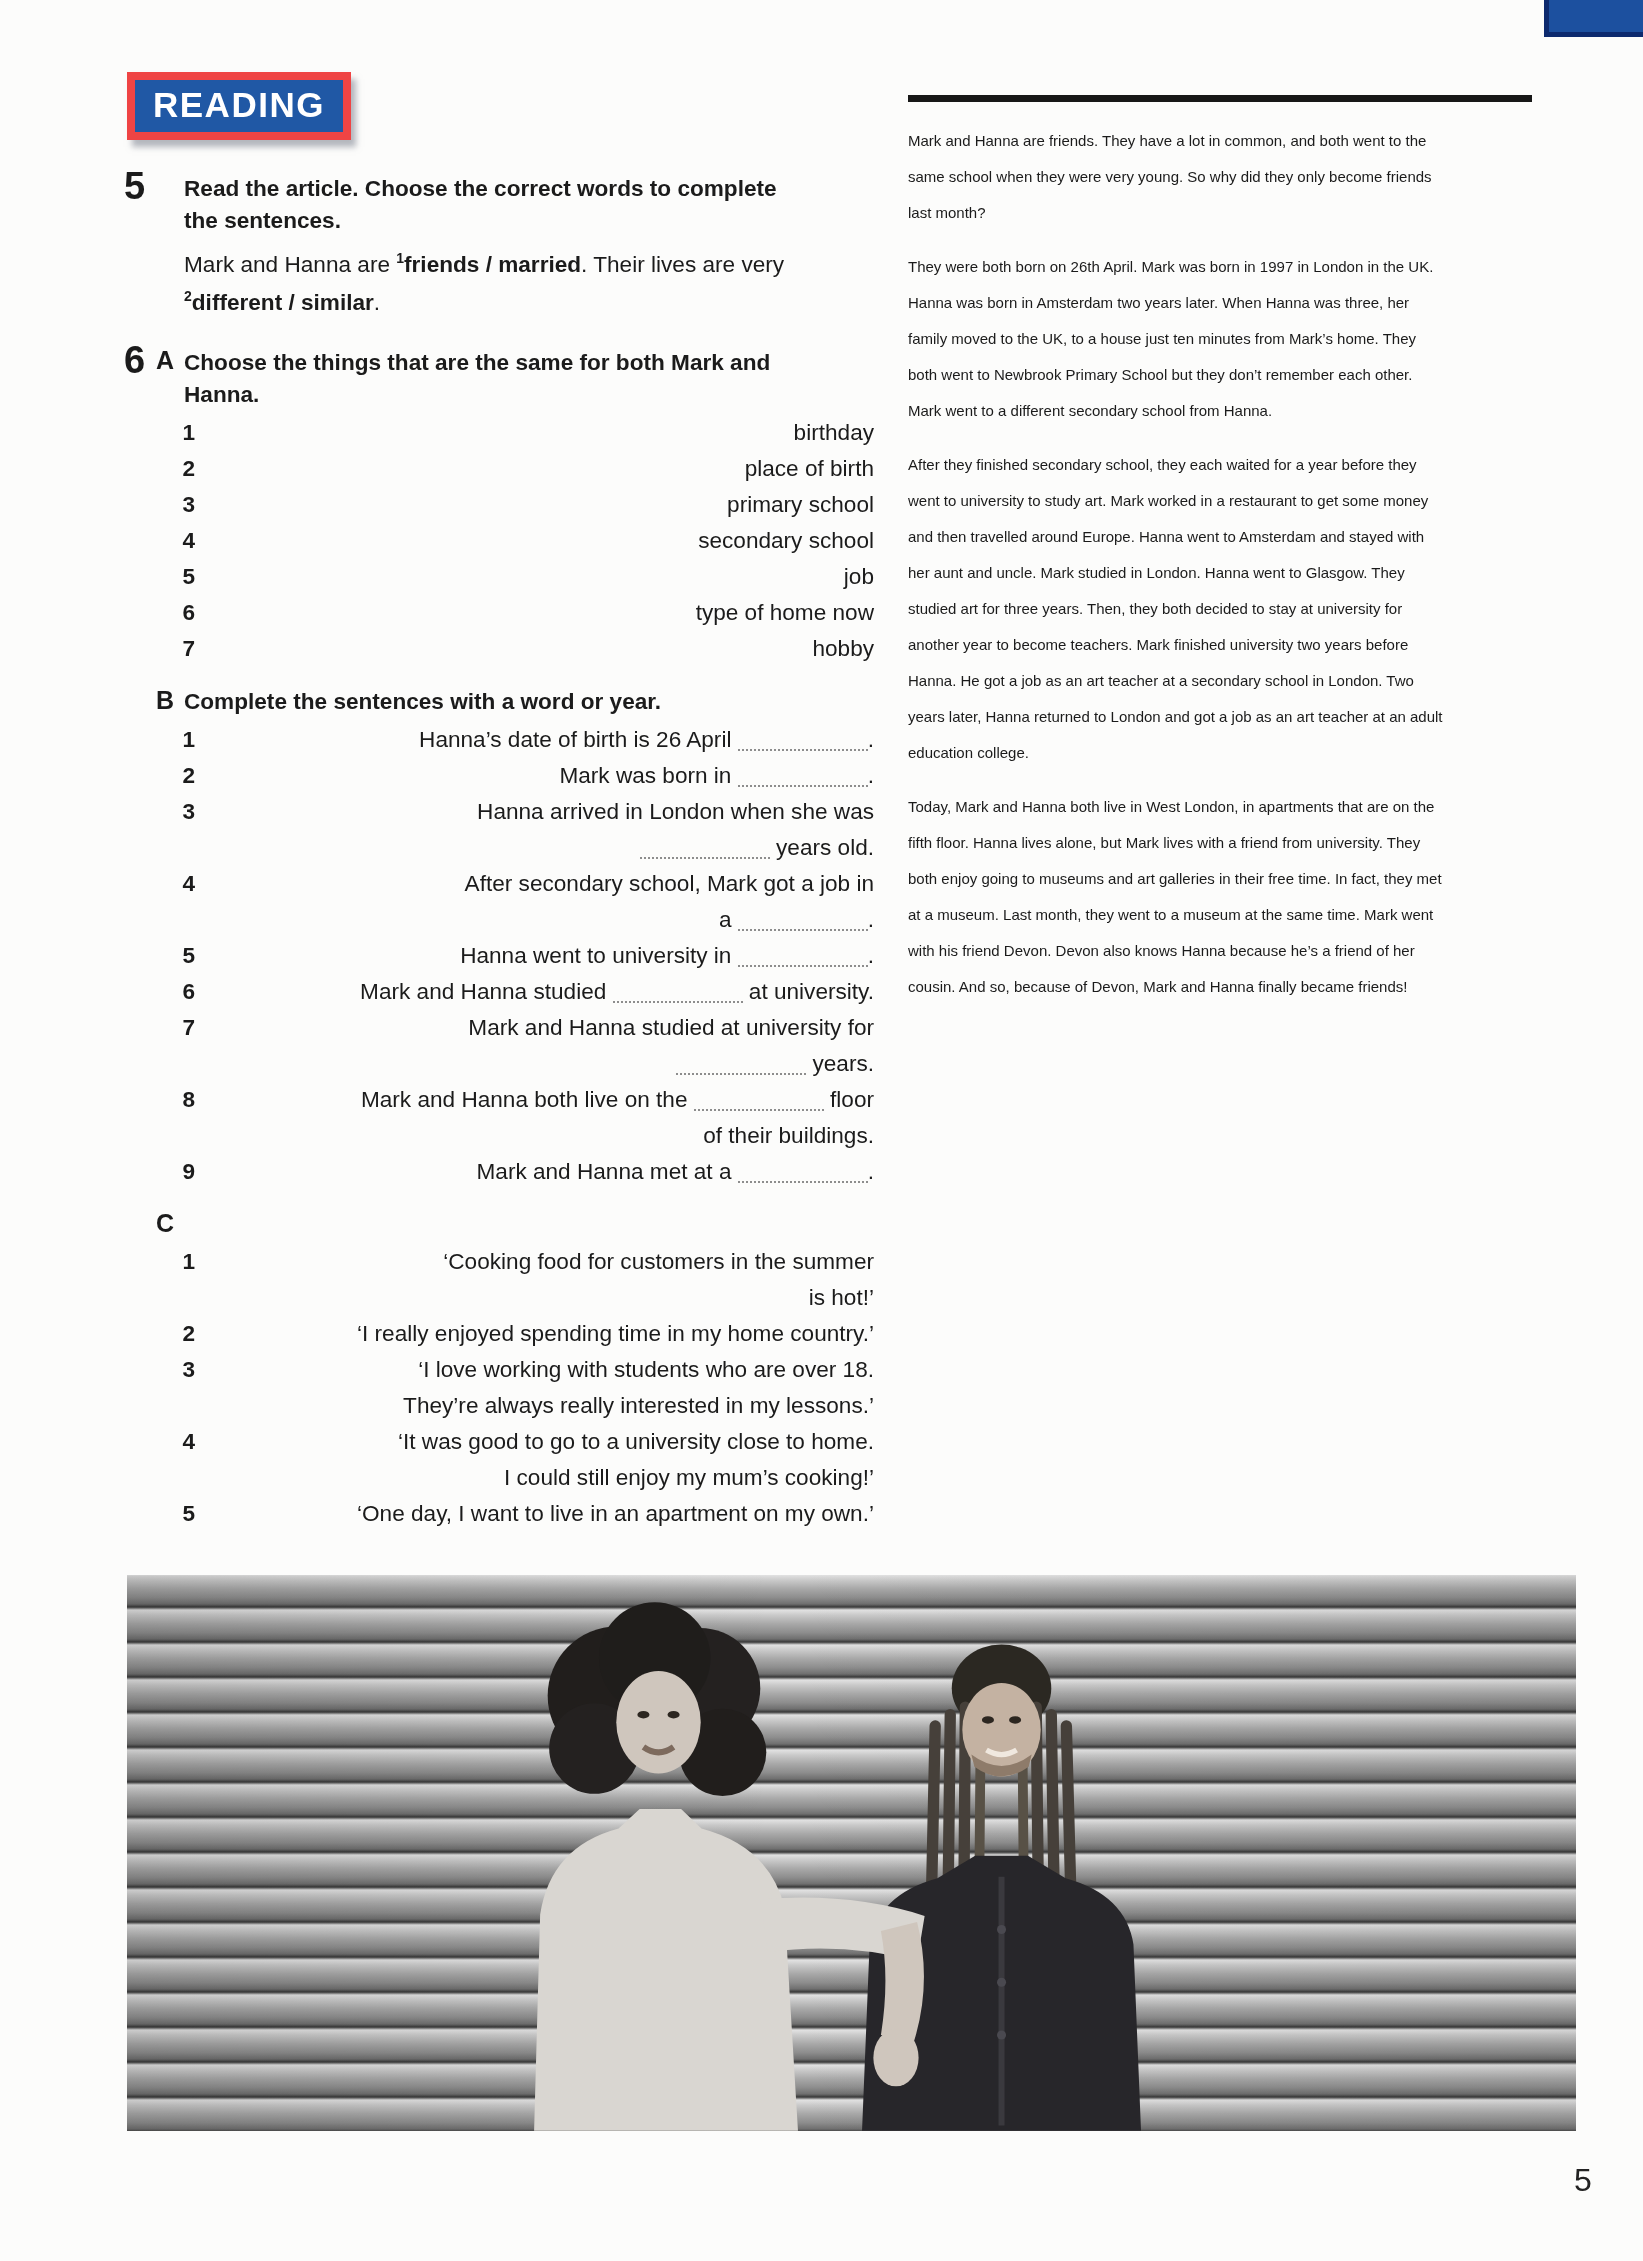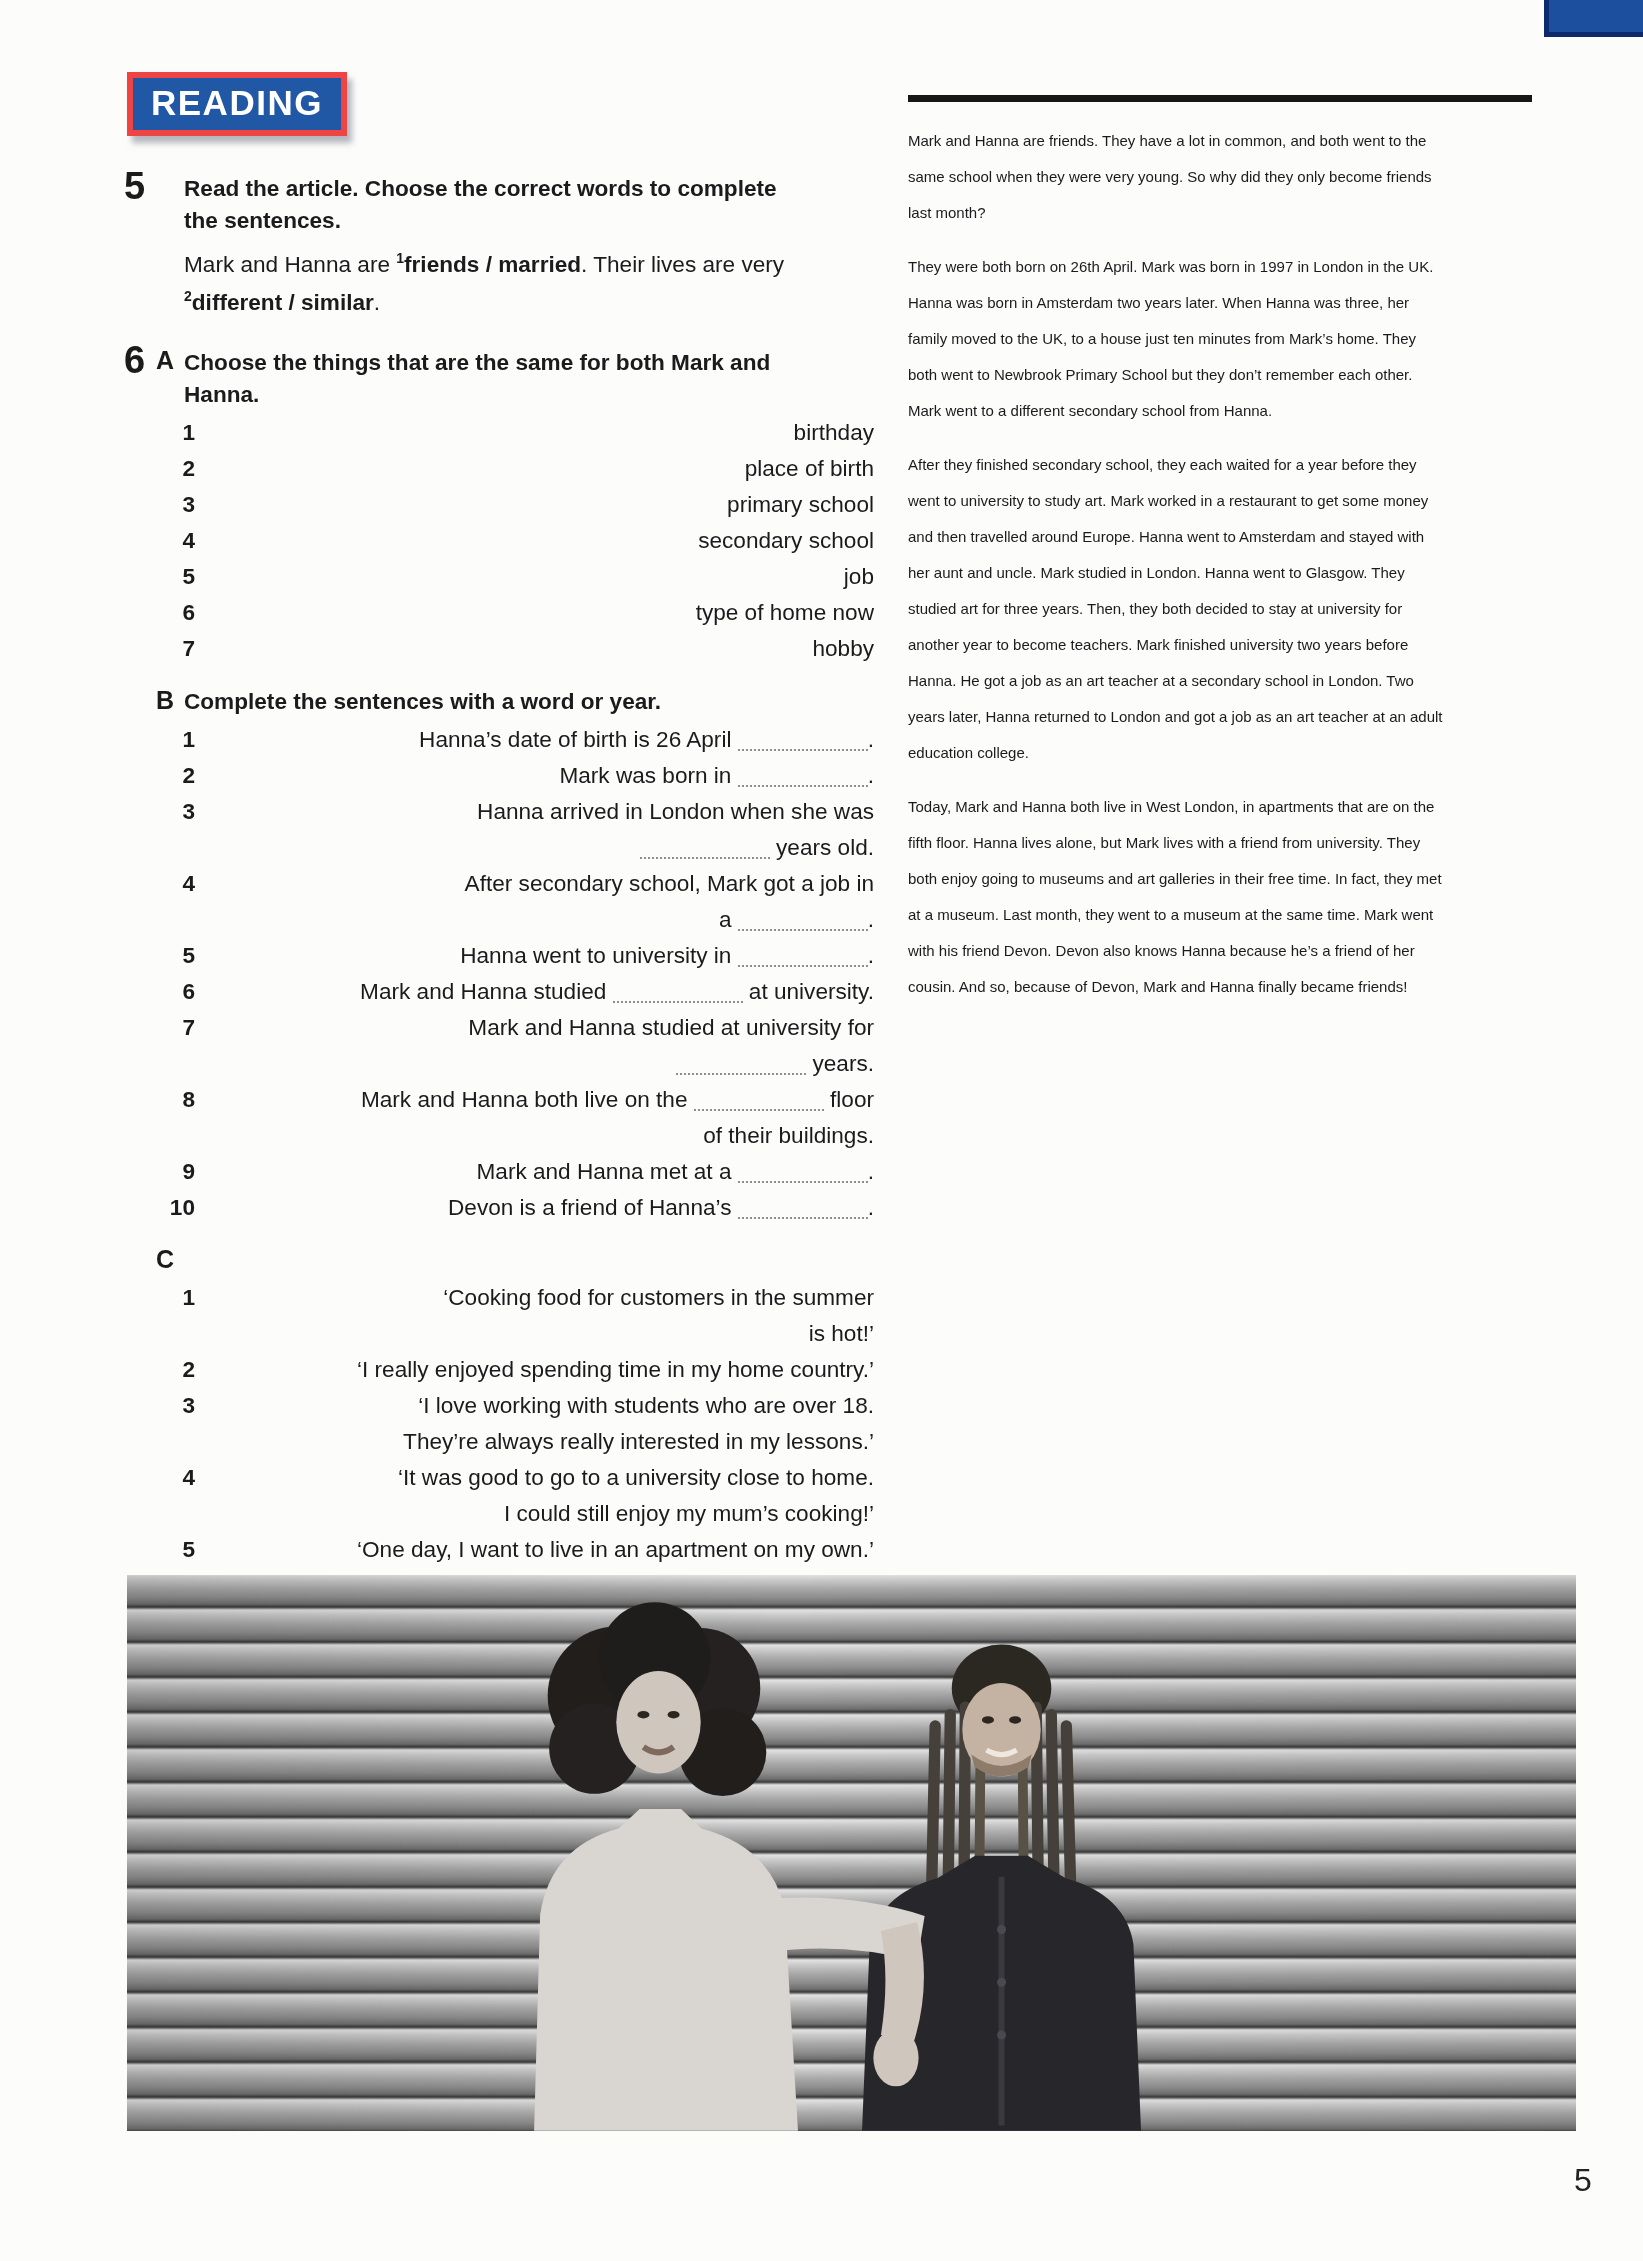--- a/index.html
+++ b/index.html
@@ -7,21 +7,21 @@
     width:1644px;height:2261px;position:relative;
     background:#fcfcfb;color:#1b1b1b;
     font-family:"Liberation Sans",sans-serif;
     overflow:hidden;
   }
   
   .corner-tab{position:absolute;right:0;top:0;width:95px;height:32px;
     background:#1c509f;border-left:5.3px solid #0d2a6e;border-bottom:5.3px solid #0d2a6e;}
   
   .badge{position:absolute;left:127px;top:72px;
-    background:#2058a5;border:6px solid #ef4444;color:#ffffff;
+    background:#2058a5;border:8px solid #ef4444;color:#ffffff;
     font-size:35px;font-weight:bold;letter-spacing:1.5px;
     padding:4.5px 18px 7.5px 18px;
     box-shadow:5.3px 6.8px 6px rgba(120,126,138,.55);}
   
   .left-col{position:absolute;left:124px;top:169px;width:750px;
     font-size:22.6px;line-height:36px;}
   .hdr{display:flex;align-items:flex-start;}
   .hdr .num{flex:0 0 32px;font-size:38px;font-weight:bold;line-height:35px;}
   .hdr .letter{flex:0 0 28px;font-size:25px;font-weight:bold;line-height:33px;padding-top:1.5px;}
   .hdr .htext{flex:1;font-weight:bold;line-height:32px;padding-top:3.8px;max-width:626px;}
@@ -152,24 +152,20 @@
       <li class="item">
         <span class="n">8</span>
         <span class="t">Mark and Hanna both live on the <span class="blank"></span> floor<br>of their buildings.</span>
       </li>
 
       <li class="item">
         <span class="n">9</span>
         <span class="t">Mark and Hanna met at a <span class="blank"></span>.</span>
       </li>
 
-      <li class="item">
-        <span class="n">10</span>
-        <span class="t">Devon is a friend of Hanna’s <span class="blank"></span>.</span>
-      </li>
     </ul>
 
   <div class="hdr">
     <span class="num"></span>
     <span class="letter">C</span>
   </div>
   <ul class="items">
 
       <li class="item">
         <span class="n">1</span>

